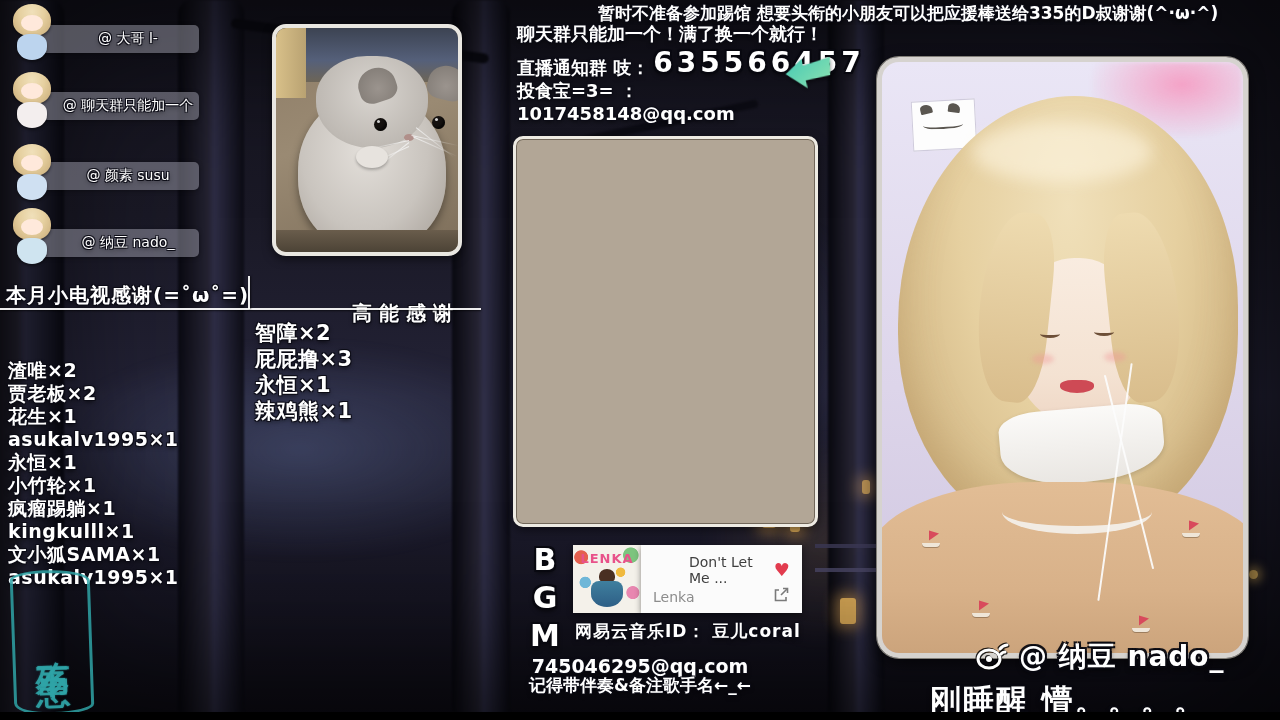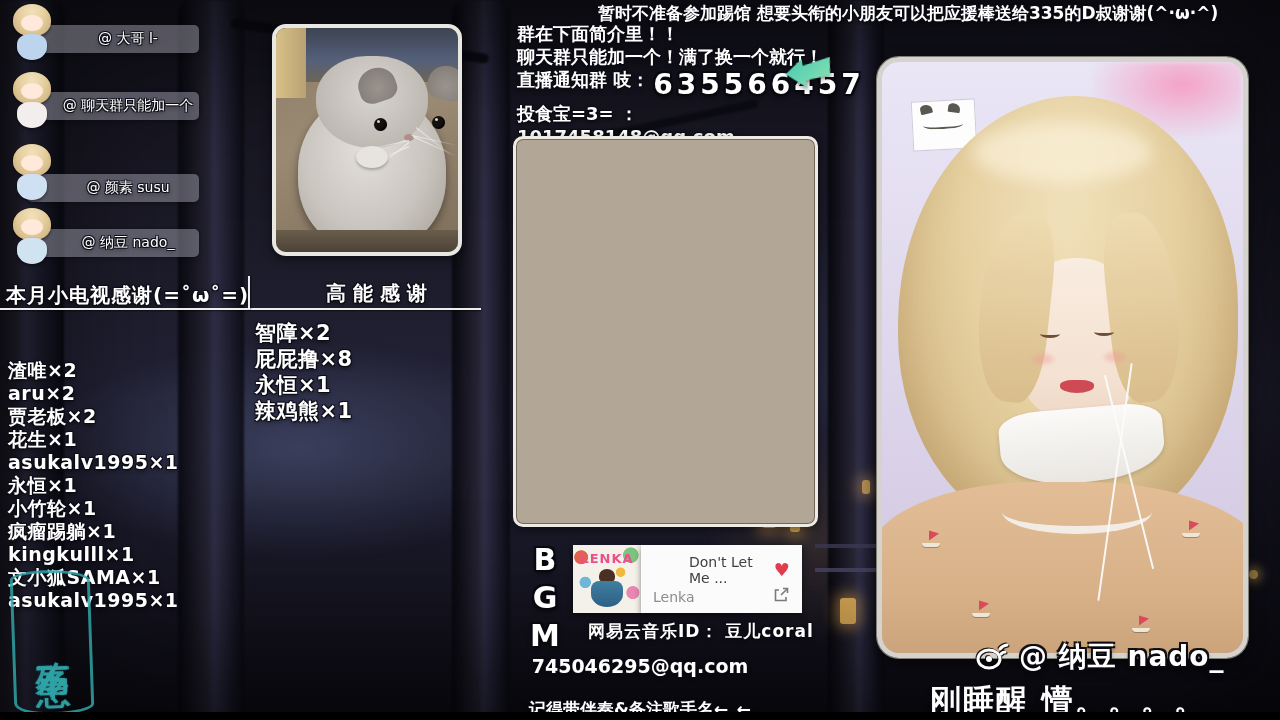--- a/index.html
+++ b/index.html
@@ -58,28 +58,28 @@
   .whisker.l { transform-origin:right center; background:linear-gradient(270deg, rgba(245,245,245,.85), rgba(245,245,245,0)); }
   .whisker.w4 { left:45px; top:84px; transform:rotate(-12deg); }
   .whisker.w5 { left:45px; top:90px; transform:rotate(-24deg); }
   .whisker.w6 { left:45px; top:86px; transform:rotate(-38deg); }
   .chin-paws { position:absolute; left:80px; top:118px; width:32px; height:22px; border-radius:50%; background:#e7e3de; box-shadow:0 2px 3px rgba(0,0,0,.25); }
   .chin-floor { position:absolute; left:0; bottom:0; width:100%; height:22px; background:linear-gradient(180deg,#6a5d4c,#4c4336); }
   
   .announcement { position:absolute; left:598px; top:2px; width:684px; font-size:17px; font-weight:bold; white-space:nowrap; overflow:hidden; }
   .info-block { position:absolute; left:517px; top:22px; width:360px; }
   .info-line { font-size:18px; font-weight:bold; line-height:23px; }
-  .qq-row { display:flex; align-items:flex-start; height:34px; }
+  .qq-row { display:flex; align-items:flex-end; height:34px; }
   .qq-number { font-size:28px; font-weight:bold; letter-spacing:4px; margin-left:4px; }
   .teal-arrow { position:absolute; left:786px; top:56px; transform:rotate(-8deg); filter:drop-shadow(0 2px 2px rgba(0,0,0,.5)); }
   
   .beige-panel { position:absolute; left:513px; top:136px; width:305px; height:391px; background:#b2a696; border:3px solid #eeebe3; border-radius:10px; box-shadow:inset 0 0 0 1px rgba(70,62,50,.6), 0 3px 10px rgba(0,0,0,.5); }
   
   .thanks-title-left { position:absolute; left:6px; top:282px; font-size:20px; font-weight:bold; letter-spacing:1px; }
-  .thanks-title-right { position:absolute; left:300px; top:280px; width:160px; text-align:center; font-size:20px; font-weight:bold; letter-spacing:7px; }
+  .thanks-title-right { position:absolute; left:300px; top:300px; width:160px; text-align:right; font-size:20px; font-weight:bold; letter-spacing:7px; }
   .thanks-hline { position:absolute; left:0; top:308px; width:481px; height:2px; background:rgba(255,255,255,.92); box-shadow:0 1px 2px rgba(0,0,0,.6); }
   .thanks-vline { position:absolute; left:248px; top:276px; width:2px; height:33px; background:rgba(255,255,255,.92); box-shadow:1px 0 2px rgba(0,0,0,.6); }
   .thanks-list { position:absolute; }
   .thanks-list.left-col { left:8px; top:318px; font-size:19px; line-height:23px;margin-top:41px; }
   .thanks-list.right-col { left:255px; top:320px; font-size:21px; line-height:26px; }
   .thanks-item { font-weight:bold; letter-spacing:.5px; }
   
   .seal { position:absolute; left:12px; top:570px; width:80px; height:145px; border:3px solid rgba(47,163,166,.85); border-radius:42% 58% 50% 46% / 6% 8% 7% 9%; transform:rotate(-2deg); display:flex; align-items:center; justify-content:center; }
   .seal span { writing-mode:vertical-rl; font-size:34px; font-weight:bold; color:rgba(47,163,166,.92); letter-spacing:6px; text-shadow:0 0 2px rgba(47,163,166,.5); }
   
@@ -95,26 +95,26 @@
       radial-gradient(circle at 88% 70%, #e887b0 0 8%, transparent 9%);
   }
   .album .lenka-text { position:absolute; left:0; top:6px; width:100%; text-align:center; font-size:13px; font-weight:bold; color:#e8528a; letter-spacing:1px; }
   .album .girl-hair { position:absolute; left:26px; top:24px; width:16px; height:14px; border-radius:50% 50% 40% 40%; background:#4a2f22; }
   .album .girl-dress { position:absolute; left:18px; top:36px; width:32px; height:26px; border-radius:8px 8px 50% 50%; background:linear-gradient(180deg,#3f7f9e,#2e5f86); }
   .music-card { position:absolute; left:641px; top:545px; width:161px; height:68px; background:#fbfbfb; box-shadow:0 2px 6px rgba(0,0,0,.45); padding:9px 12px; display:flex; flex-direction:column; justify-content:space-between; }
   .music-row { display:flex; align-items:center; justify-content:space-between; }
   .music-title { font-size:14px; color:#3e3e3e;margin-left:36px; }
   .music-artist { font-size:14px; color:#8c8c8c; }
   .heart { font-size:18px; color:#e23b4e; line-height:16px; }
-  .music-id { position:absolute; left:588px; top:620px; font-size:17px; font-weight:bold; letter-spacing:1px; }
+  .music-id { position:absolute; left:575px; top:620px; font-size:17px; font-weight:bold; letter-spacing:1px; }
   
   .footer-block { position:absolute; left:460px; top:656px; width:360px; text-align:center; }
   .footer-block .f1 { font-size:17px; font-weight:bold; line-height:19px; }
   .footer-block .f2 { font-size:19px; font-weight:bold; line-height:20px; }
-  .footer-block .f3 { font-size:17px; font-weight:bold; line-height:19px;margin-top:24px; }
+  .footer-block .f3 { font-size:17px; font-weight:bold; line-height:19px; }
   
   .webcam { position:absolute; left:877px; top:57px; width:371px; height:601px; border:5px solid #d6d3cf; border-radius:22px; overflow:hidden; background:linear-gradient(180deg,#eae6f6 0%,#ddd5ea 55%,#cfc6e0 100%); box-shadow:0 0 0 1px #827f78, 0 5px 16px rgba(0,0,0,.6); }
   .poster { position:absolute; left:30px; top:38px; width:64px; height:50px; background:#fdfdfd; border:1px solid #cfcbdc; transform:rotate(-3deg); }
   .poster .ear { position:absolute; top:3px; width:12px; height:9px; background:#5a5650; border-radius:40% 60% 10% 10%; }
   .poster .ear.e1 { left:8px; transform:rotate(-10deg); }
   .poster .ear.e2 { left:36px; transform:rotate(10deg); }
   .poster .cat-face { position:absolute; left:10px; top:18px; width:40px; height:10px; border-bottom:2px solid #5a5650; border-radius:0 0 40% 40%; }
   .pink-blob { position:absolute; left:210px; top:0px; width:150px; height:75px; background:radial-gradient(ellipse at 60% 30%, rgba(246,150,190,.85), rgba(246,150,190,0) 75%); filter:blur(2px); }
   .hair { position:absolute; left:16px; top:34px; width:340px; height:440px; border-radius:52% 48% 46% 46%; background:radial-gradient(ellipse at 50% 25%, #f0e0ba 0%, #e6d0a0 45%, #d3b886 80%, #c6a878 100%); box-shadow:inset 0 -30px 40px rgba(150,110,60,.25); }
   .hair-shine { position:absolute; left:90px; top:60px; width:180px; height:60px; border-radius:50%; background:rgba(255,248,230,.55); filter:blur(8px); }
@@ -186,21 +186,21 @@
     <div class="badge-pill" style="top:26px;">
       <span class="outlined">@ 聊天群只能加一个</span>
     </div>
   </div>
   <div class="badge-row" style="top:138px;">
     <div class="chibi" style="top:4px;">
       <div class="hair" style="background-color: rgb(232, 178, 122);"></div>
       <div class="face"></div>
       <div class="body" style="background-color: rgb(207, 224, 242);"></div>
     </div>
-    <div class="badge-pill" style="top:36px;">
+    <div class="badge-pill" style="top:24px;">
       <span class="outlined">@ 颜素 susu</span>
     </div>
   </div>
   <div class="badge-row" style="top:204px;">
     <div class="chibi" style="top:2px;">
       <div class="hair" style="background-color: rgb(220, 184, 142);"></div>
       <div class="face"></div>
       <div class="body" style="background-color: rgb(207, 228, 240);"></div>
     </div>
     <div class="badge-pill" style="top:25px;">
@@ -225,21 +225,20 @@
       <div class="whisker l w5"></div>
       <div class="whisker l w6"></div>
     </div>
     <div class="chin-paws"></div>
     <div class="chin-floor"></div>
   </div>
 
   <div class="announcement outlined">暂时不准备参加踢馆 想要头衔的小朋友可以把应援棒送给335的D叔谢谢(^·ω·^)</div>
 
   <div class="info-block">
-    <div class="info-line outlined">群在下面简介里！！</div>
     <div class="info-line outlined">聊天群只能加一个！满了换一个就行！</div>
     <div class="qq-row">
       <span class="info-line outlined">直播通知群 吱：</span>
       <span class="qq-number outlined-heavy">635566457</span>
     </div>
     <div class="info-line outlined">投食宝=3= ：</div>
     <div class="info-line outlined">1017458148@qq.com</div>
   </div>
 
   <div class="teal-arrow">
@@ -256,35 +255,34 @@
 
   <div class="beige-panel"></div>
 
   <div class="thanks-title-left outlined">本月小电视感谢(=˚ω˚=)</div>
   <div class="thanks-title-right outlined">高能感谢</div>
   <div class="thanks-hline"></div>
   <div class="thanks-vline"></div>
   <div class="thanks-list left-col">
 
   <div class="thanks-item outlined">渣唯×2</div>
-      <div class="thanks-item outlined">aru×2</div>
       <div class="thanks-item outlined">贾老板×2</div>
       <div class="thanks-item outlined">花生×1</div>
       <div class="thanks-item outlined">asukalv1995×1</div>
       <div class="thanks-item outlined">永恒×1</div>
       <div class="thanks-item outlined">小竹轮×1</div>
       <div class="thanks-item outlined">疯瘤踢躺×1</div>
       <div class="thanks-item outlined">kingkulll×1</div>
       <div class="thanks-item outlined">文小狐SAMA×1</div>
       <div class="thanks-item outlined">asukalv1995×1</div>
     </div>
   <div class="thanks-list right-col">
 
   <div class="thanks-item outlined">智障×2</div>
-      <div class="thanks-item outlined">屁屁撸×8</div>
+      <div class="thanks-item outlined">屁屁撸×3</div>
       <div class="thanks-item outlined">永恒×1</div>
       <div class="thanks-item outlined">辣鸡熊×1</div>
     </div>
 
   <div class="seal">
     <span>殇不患</span>
   </div>
 
   <div class="bgm-letters">
 

